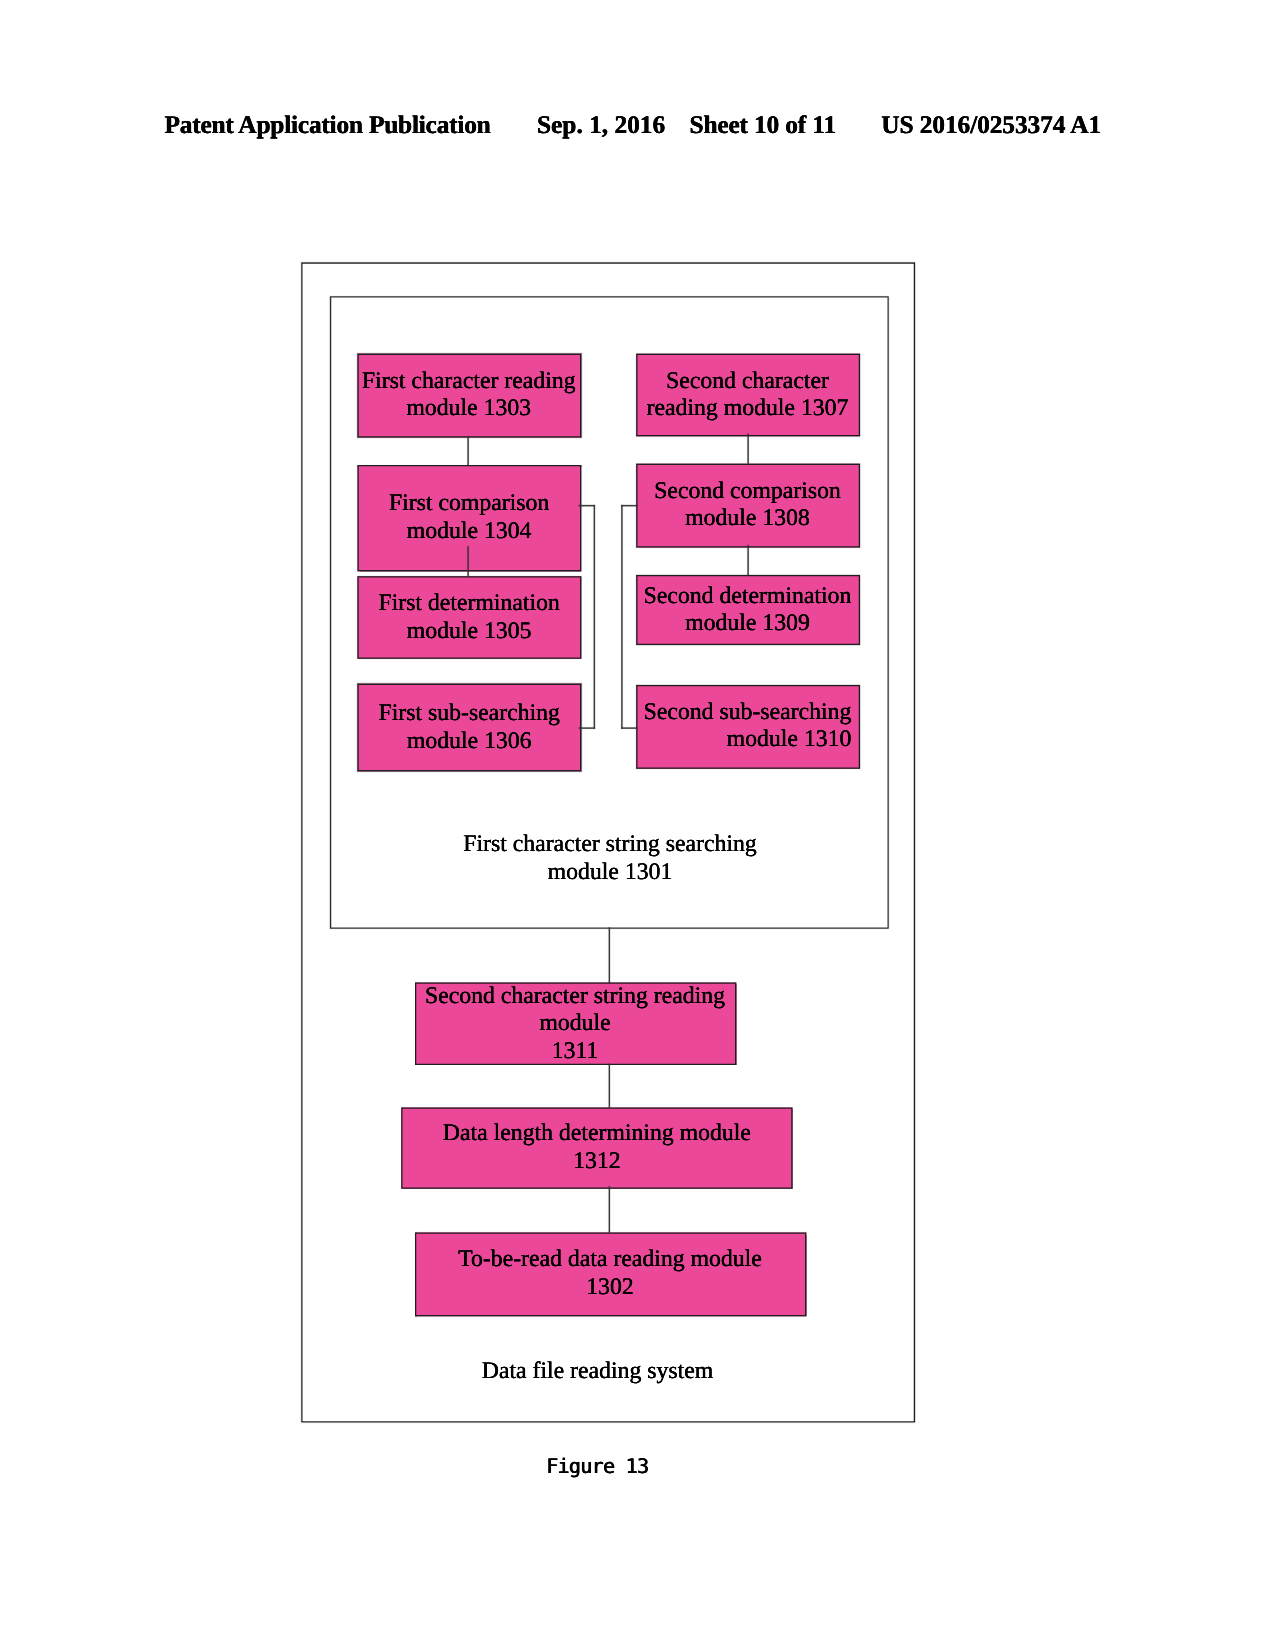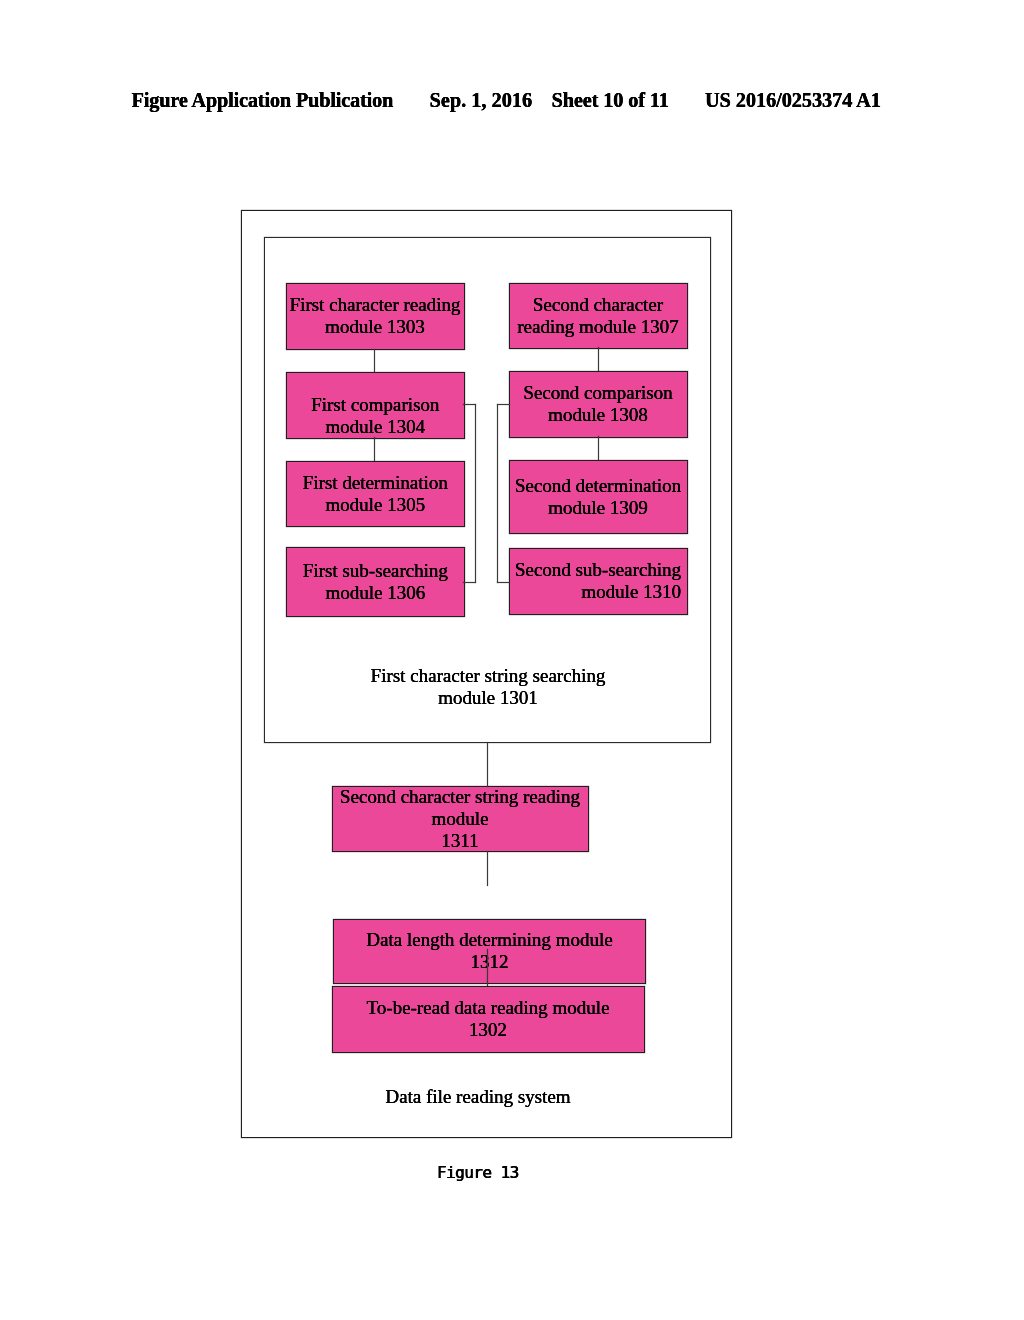--- a/index.html
+++ b/index.html
@@ -44,31 +44,31 @@
   .ln{position:absolute;background:#3a3a3a;box-shadow:0 0 0.7px 0.2px rgba(0,0,0,0.35);}
   .vln{width:1.1px;}
   .hln{height:1.1px;}
 
   .figcap{position:absolute;font-family:"DejaVu Sans Mono", monospace;
           font-size:16px;letter-spacing:-0.55px;white-space:nowrap;color:#000;
           text-shadow:0.3px 0 0 #000,-0.3px 0 0 #000;}
 
   
   #b1303{left:285.5px;top:282.5px;width:179px;height:67px;}
-  #b1304{left:286.0px;top:371.5px;width:178.6px;height:67px;align-items:flex-end;}
+  #b1304{left:286.0px;top:371.5px;width:178.6px;height:85px;}
   #b1305{left:286.0px;top:460.5px;width:178.6px;height:66px;}
   #b1306{left:286.2px;top:546.5px;width:178.4px;height:70px;}
   
   #b1307{left:508.5px;top:283.0px;width:179px;height:66px;}
   #b1308{left:508.5px;top:370.5px;width:179px;height:67px;}
-  #b1309{left:508.5px;top:459.5px;width:179px;height:74px;}
+  #b1309{left:508.5px;top:459.5px;width:179px;height:56px;}
   #b1310{left:508.5px;top:547.5px;width:179px;height:67px;text-align:right;}
   
   #b1311{left:331.5px;top:786.0px;width:257px;height:66px;}
-  #b1312{left:333px;top:885.5px;width:313px;height:65px;margin-top:33px;}
+  #b1312{left:321px;top:885.5px;width:313px;height:65px;}
   #b1302{left:331.5px;top:985.5px;width:313px;height:67px;}
 
   #lbl1301{left:303px;top:664.5px;width:370px;}
   #lblsys {left:293px;top:1085.8px;width:370px;}
 
   
   #c-1303-1304{left:374.4px;top:349px;height:23px;}
   #c-1304-1305{left:374.4px;top:437px;height:24px;}
   #c-1307-1308{left:597.6px;top:347px;height:24px;}
   #c-1308-1309{left:597.6px;top:436px;height:24px;}
@@ -86,21 +86,21 @@
   #c-1312-1302{left:487.2px;top:949px;height:37px;}
 
   #figcap{left:437.0px;top:1163.2px;}
 </style>
 </head>
 <body>
 
 <div class="page">
 
   <div class="hdr">
-    <span id="h-pub">Figure Application Publication</span>
+    <span id="h-pub">Patent Application Publication</span>
     <span id="h-date">Sep. 1, 2016</span>
     <span id="h-sheet">Sheet 10 of 11</span>
     <span id="h-num">US 2016/0253374 A1</span>
   </div>
 
   <div class="outer"></div>
   <div class="inner"></div>
 
   <div class="mbox" id="b1303">
       <span>First character reading<br>module 1303</span>

